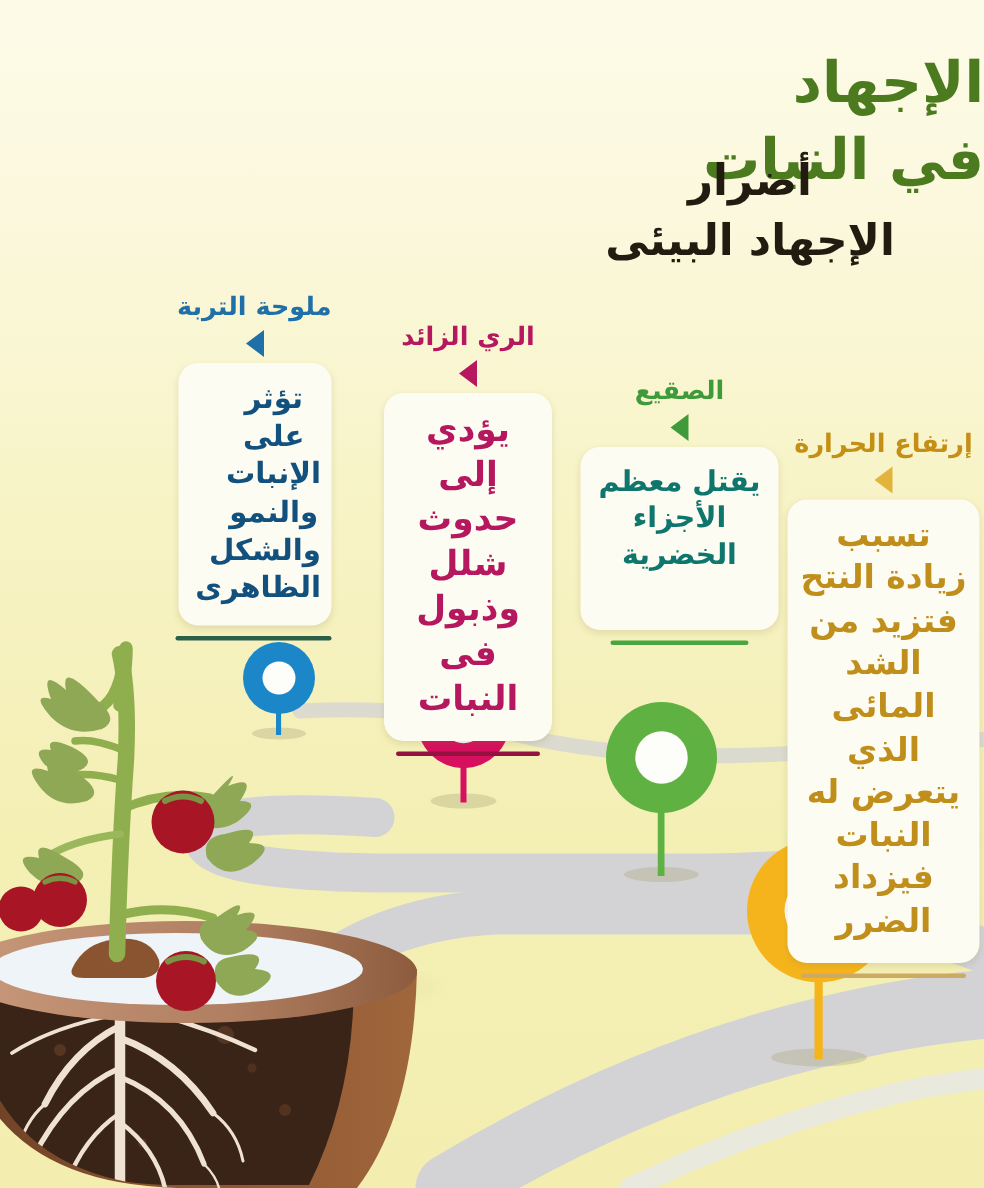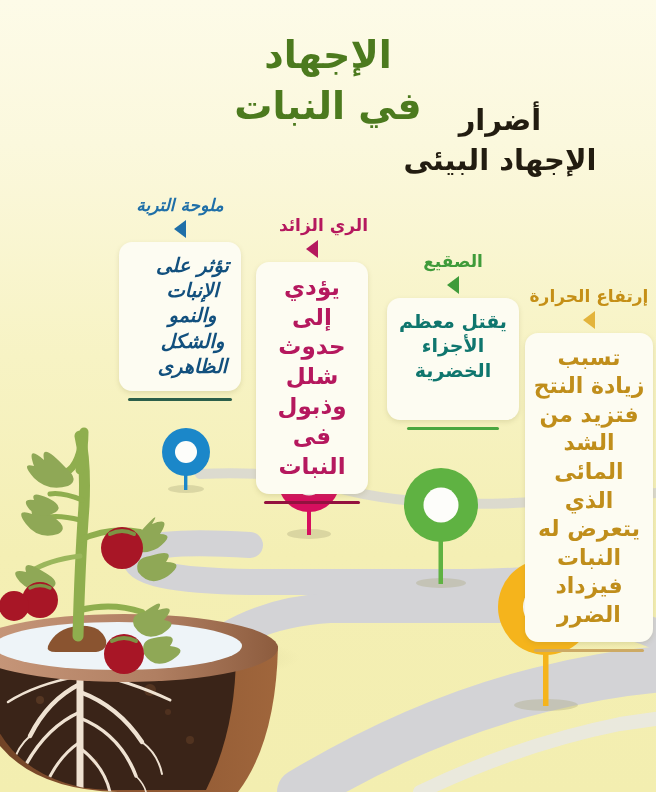--- a/index.html
+++ b/index.html
@@ -9,21 +9,21 @@
     background:#f6f4c8;
   }
   #stage{
     position:relative;width:656px;height:792px;overflow:hidden;
     background:linear-gradient(180deg,#fdfbe8 0%,#fbf8dd 18%,#f7f3c4 45%,#f4efb4 70%,#f3eeb0 100%);
   }
   .abs{position:absolute;}
 
   
   #title-main{
-    left:0;right:0;top:30px;text-align:center;
+    left:0;right:0;top:30px;
     color:#4c7a1e;font-weight:bold;font-size:38px;line-height:1.34;
     letter-spacing:0px;
   }
   #title-main .ln{display:block;}
   #title-side{
     right:26px;top:100px;width:260px;text-align:center;
     color:#221c10;font-weight:bold;font-size:29px;line-height:1.38;
   }
   #title-side .ln{display:block;}
 
@@ -39,29 +39,29 @@
   }
   .card{
     background:#fdfcf2;border-radius:13px;
     box-shadow:0 2px 5px rgba(120,115,60,.18);
     padding:11px 7px 12px 7px;box-sizing:border-box;
     text-align:center;font-weight:bold;line-height:1.30;
   }
   .rule{height:3px;border-radius:2px;margin:7px auto 0 auto;}
 
   
-  #g1{left:119px;top:196px;width:122px;font-style:italic;}
+  #g1{left:119px;top:196px;width:102px;}
   #g1 .cat-label{color:#1f6fa8;}
   #g1 .tri{border-right:12px solid #1f6fa8;}
   #g1 .card{color:#12507e;font-size:19.5px;min-height:148px;padding-left:32px;}
   #g1 .rule{background:#2c5f4a;width:104px;}
 
   
   #g2{left:256px;top:216px;width:112px;}
-  #g2 .cat-label{color:#b5185e;text-align:right;}
+  #g2 .cat-label{color:#b5185e;}
   #g2 .tri{border-right:12px solid #b5185e;}
   #g2 .card{color:#b5185e;font-size:23px;min-height:150px;}
   #g2 .rule{background:#93123f;width:96px;}
 
   
   #g3{left:387px;top:252px;width:132px;}
   #g3 .cat-label{color:#3f9b3a;}
   #g3 .tri{border-right:12px solid #3f9b3a;}
   #g3 .card{color:#0f766e;font-size:19px;min-height:122px;}
   #g3 .rule{background:#4aa63f;width:92px;}

